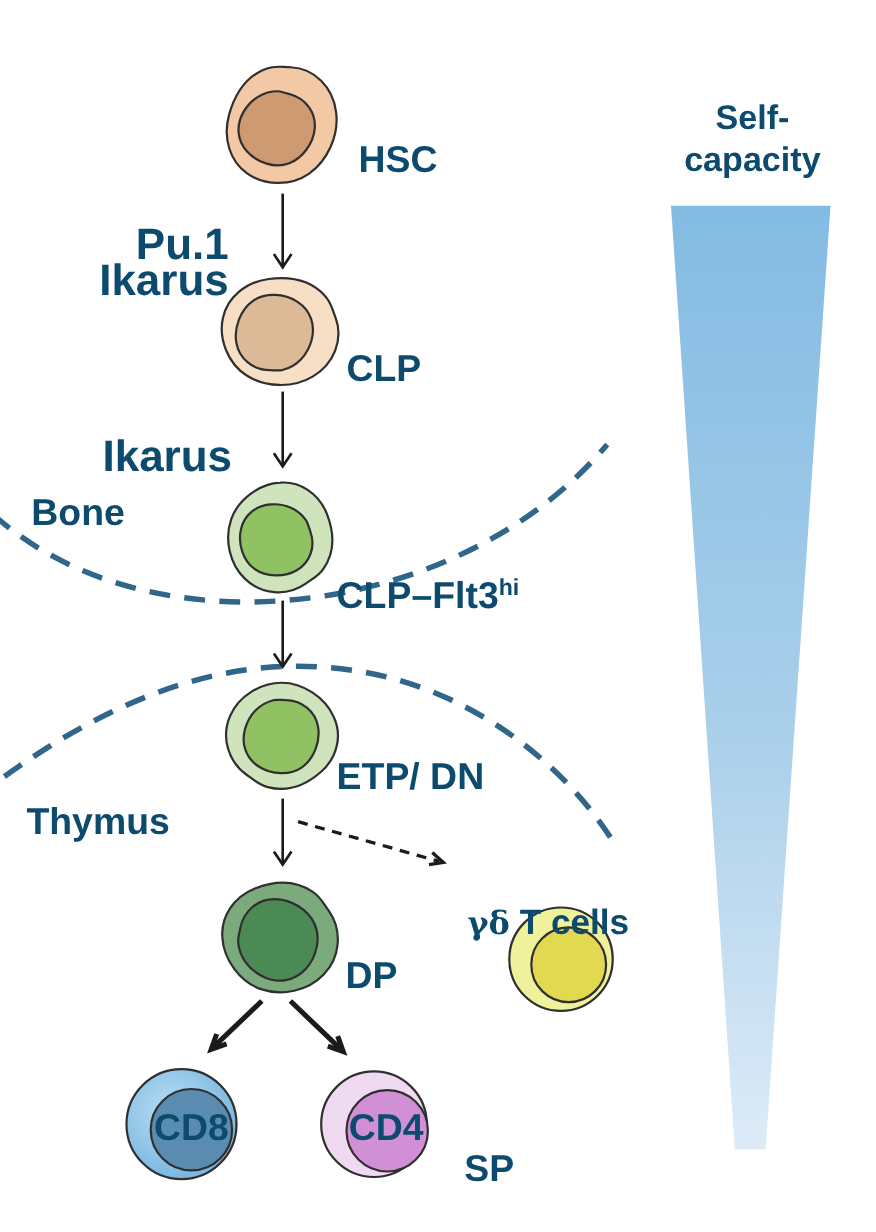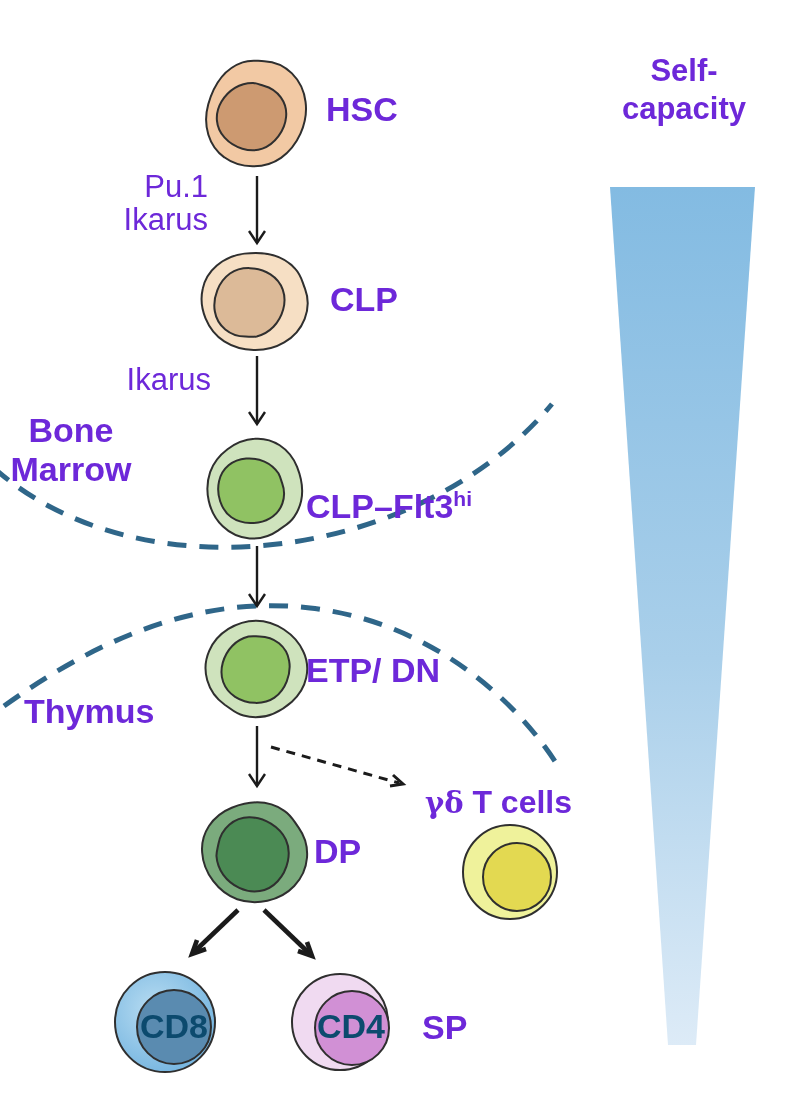--- a/index.html
+++ b/index.html
@@ -11,28 +11,29 @@
     font-family:"Liberation Sans", sans-serif;
   }
   #art{position:absolute;left:0;top:0;}
   .dashedcurve{fill:none;stroke-width:5;stroke-dasharray:19 13;}
   .arrows{stroke-width:2.4;fill:none;}
   .thick{stroke-width:4.6;}
   .dashline{stroke-dasharray:9 7;stroke-width:3;}
   .cellgroup{stroke-width:2;}
   .lbl{
     position:absolute;
-    color:#6d28d9;
+    color:#0c4a6e;
     font-weight:bold;
     font-size:34px;
     line-height:1.05;
     white-space:nowrap;
     z-index:2;
+    margin-top:36px;
   }
-  .reg{font-weight:normal;font-size:31px;}
+  .reg{font-weight:bold;font-size:40px;}
   .rightcol{text-align:right;white-space:normal;}
   .centercol{text-align:center;white-space:normal;}
   .sup{font-size:21px;vertical-align:12px;}
   .greek{font-family:"DejaVu Serif", serif;font-size:29px;}
   .cellword{
     position:absolute;transform:translate(-50%,-50%);
     color:#0c4a6e;font-weight:bold;font-size:34px;z-index:2;white-space:nowrap;
   }
 </style>
 </head>
@@ -111,29 +112,28 @@
     </g>
   </svg>
 
   <div class="lbl" style="left:326px;top:92px">HSC</div>
 
   <div class="lbl reg rightcol" style="left:88px;top:170px;width:120px;line-height:33px">
     <div>Pu.1</div>
     <div>Ikarus</div>
   </div>
 
-  <div class="lbl" style="left:330px;top:282px">CLP</div>
+  <div class="lbl" style="left:315px;top:282px">CLP</div>
 
   <div class="lbl reg rightcol" style="left:85px;top:360px;width:126px;line-height:39px">
     <div>Ikarus</div>
   </div>
 
   <div class="lbl centercol" style="left:0px;top:411px;width:142px;line-height:39px">
     <div>Bone</div>
-    <div>Marrow</div>
   </div>
 
   <div class="lbl" style="left:306px;top:488px"><span>CLP–Flt3</span><span class="sup">hi</span></div>
 
   <div class="lbl" style="left:24px;top:694px">Thymus</div>
 
   <div class="lbl" style="left:306px;top:653px">ETP/ DN</div>
 
   <div class="lbl" style="left:314px;top:834px">DP</div>
 

